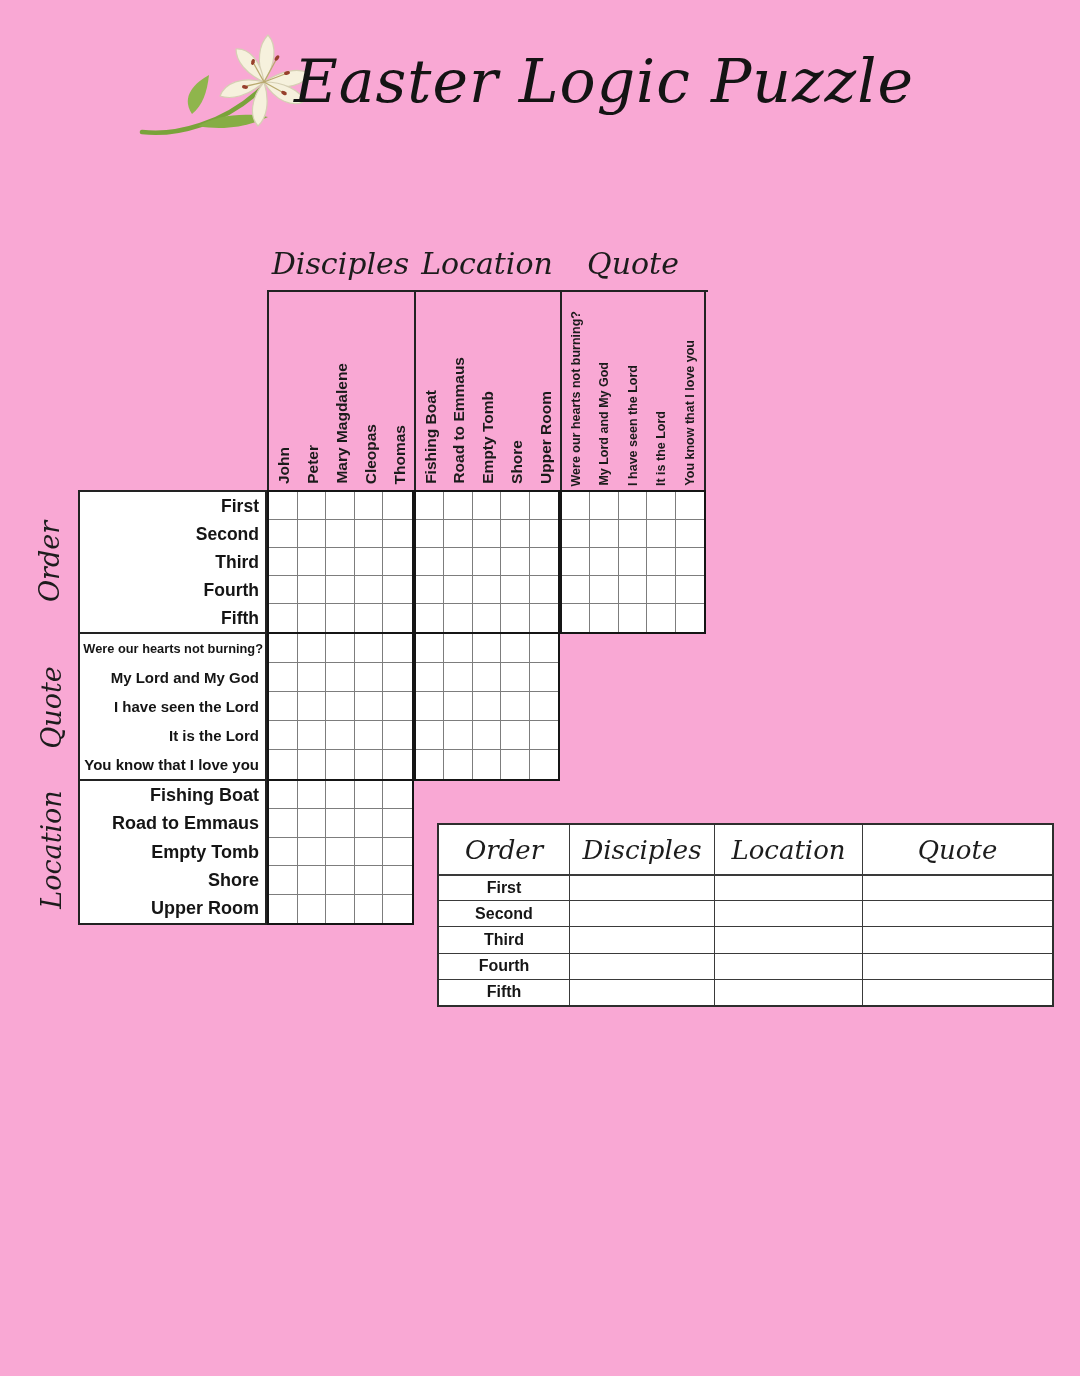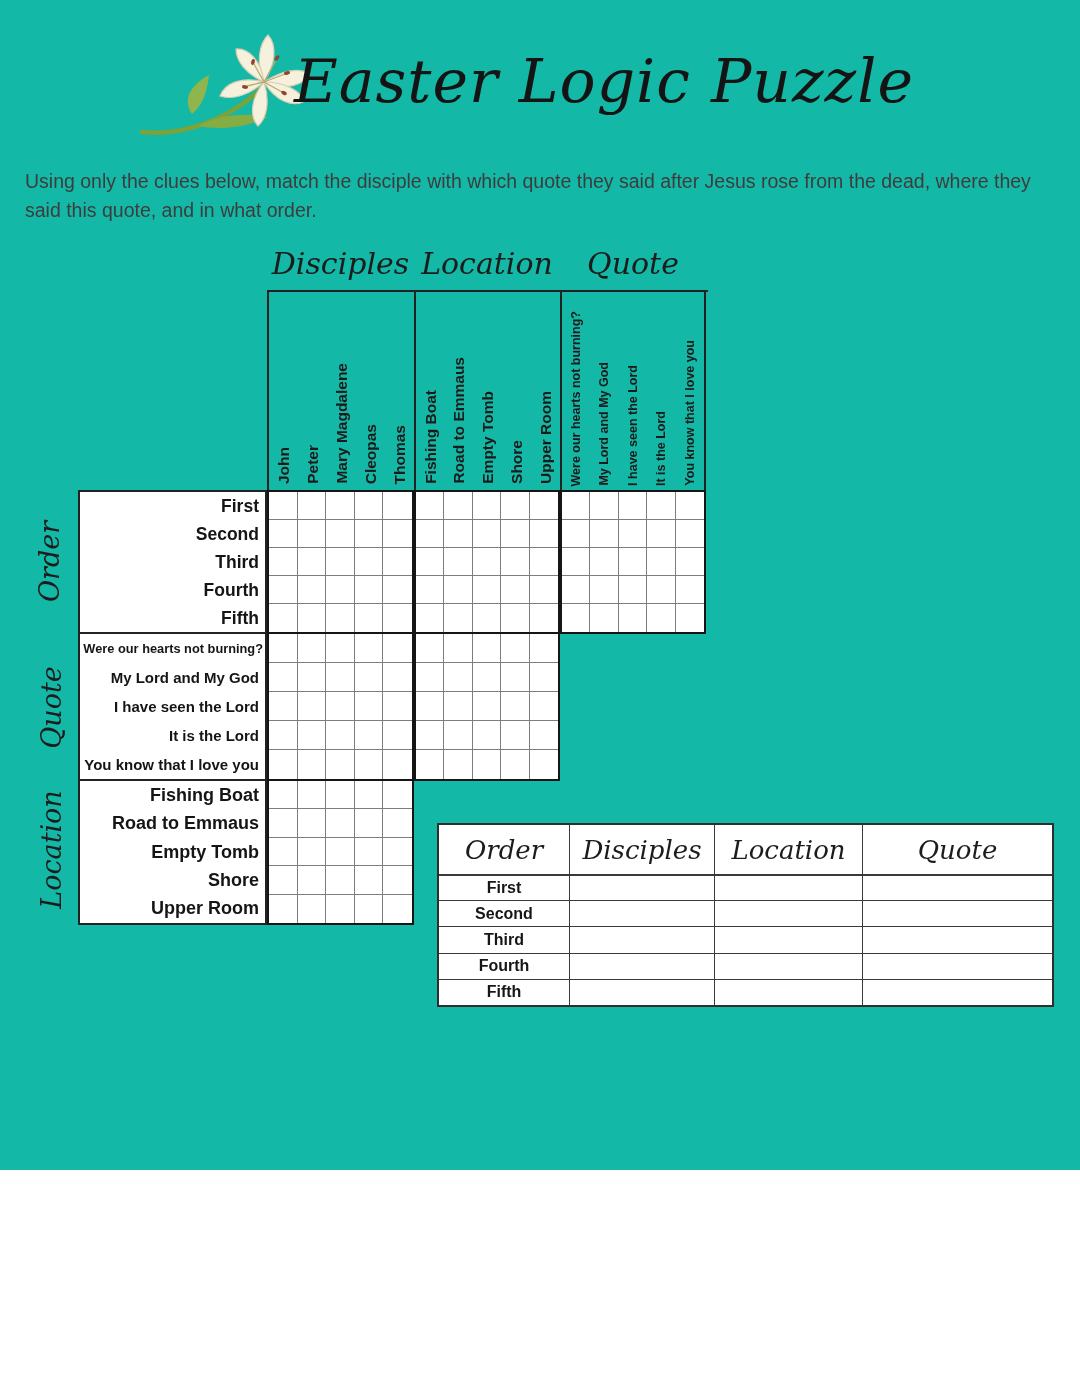--- a/index.html
+++ b/index.html
@@ -1,16 +1,16 @@
 <!DOCTYPE html>
 <html><head>
 <meta charset="utf-8">
 <style>
   html,body{margin:0;padding:0;background:#fff;}
-  .page{position:relative;width:1080px;height:1170px;background:#14b8a6;overflow:hidden;
+  .page{position:relative;width:1080px;height:1376px;background:#f9a8d4;overflow:hidden;
         font-family:"Liberation Sans",sans-serif;}
 
   
   .lily{position:absolute;left:136px;top:30px;width:190px;height:112px;}
   .title{position:absolute;left:294px;top:46px;width:560px;
          font-family:"DejaVu Serif",serif;font-style:italic;font-size:60px;
          color:#141414;white-space:nowrap;letter-spacing:1px;}
   .instructions{position:absolute;left:25px;top:167px;width:1025px;
          font-size:19.5px;line-height:1.5;color:#3d3d3d;}
 
@@ -106,21 +106,20 @@
       <g fill="#97402c">
         <ellipse cx="141" cy="28" rx="3" ry="1.8" transform="rotate(-55 141 28)"></ellipse>
         <ellipse cx="151" cy="43" rx="3" ry="1.8" transform="rotate(-15 151 43)"></ellipse>
         <ellipse cx="148" cy="63" rx="3" ry="1.8" transform="rotate(25 148 63)"></ellipse>
         <ellipse cx="117" cy="32" rx="3" ry="1.8" transform="rotate(-75 117 32)"></ellipse>
         <ellipse cx="109" cy="57" rx="3" ry="1.8" transform="rotate(10 109 57)"></ellipse>
       </g>
     </g>
   </svg>
   <div class="title">Easter Logic Puzzle</div>
-  <div class="instructions">Using only the clues below, match the disciple with which quote they said after Jesus rose from the dead, where they said this quote, and in what order.</div>
 
   <div class="cat-header ch-d">Disciples</div>
   <div class="cat-header ch-l">Location</div>
   <div class="cat-header ch-q">Quote</div>
 
   <div class="vlabels">
     <div class="vgroup vg-d">
       <div class="vcell">
           <span>John</span>
         </div>

